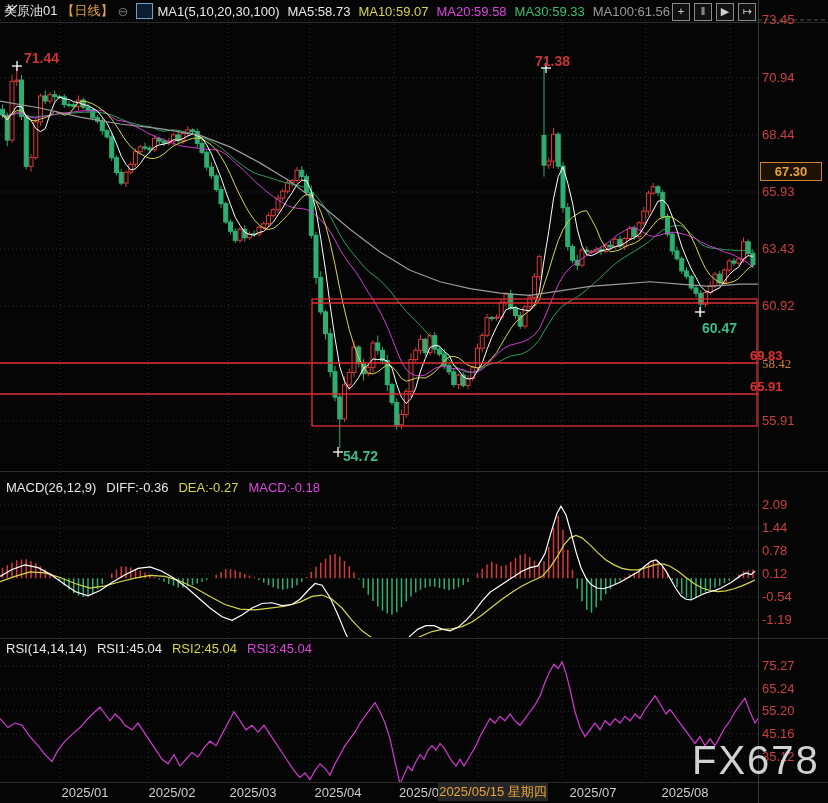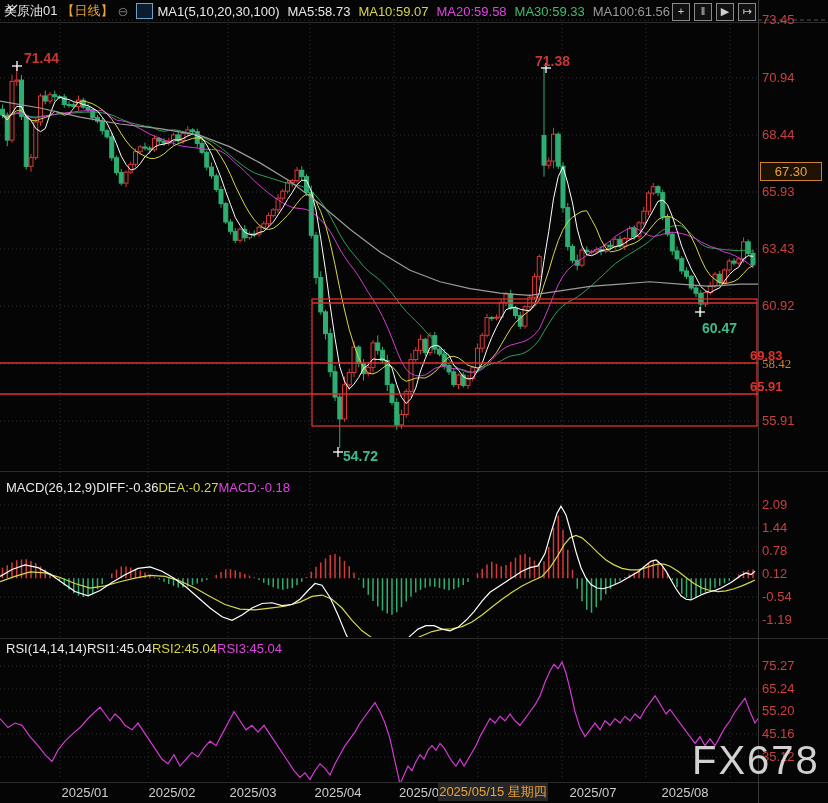--- a/index.html
+++ b/index.html
@@ -11,24 +11,24 @@
   .c-white{color:#e9e9e9}.c-orange{color:#e8a43c}.c-yellow{color:#d6d64a}
   .c-mag{color:#e044e0}.c-green{color:#3dbd6d}.c-gray{color:#9a9a9a}.c-dgray{color:#777}
   .toolbar{top:3px;right:72px;display:flex;gap:4px;z-index:30;}
   .tbtn{width:16px;height:16px;border:1px solid #8a8a8a;color:#cfcfcf;font-size:11px;line-height:15px;
         text-align:center;background:#111;cursor:pointer;}
   .ticklabel{position:absolute;left:762px;width:64px;font-size:13px;color:#c94040;z-index:20;}
   .datelabel{position:absolute;top:785px;font-size:13px;color:#cfcfcf;transform:translateX(-50%);z-index:20;}
   .anno{position:absolute;font-size:14px;font-weight:bold;z-index:25;}
   .lvl{position:absolute;left:750px;font-size:13px;font-weight:bold;color:#e03030;z-index:26;}
   #price-highlight{position:absolute;left:760px;top:162px;width:60px;height:17px;border:1px solid #cf8030;
-      background:#1d1204;color:#e8a43c;font-size:13px;text-align:center;line-height:17px;z-index:26;}
+      background:#1d1204;color:#e8a43c;font-size:13px;text-align:center;line-height:17px;z-index:26;font-weight:bold;}
   #date-highlight{position:absolute;left:438px;top:783px;width:110px;height:18px;background:#262626;
       color:#e8a43c;font-size:13px;text-align:center;line-height:18px;z-index:26;white-space:nowrap;overflow:hidden;}
-  .subhdr{position:absolute;left:6px;height:16px;display:flex;gap:0;font-size:13px;white-space:nowrap;z-index:30;}
+  .subhdr{position:absolute;left:6px;height:16px;display:flex;gap:10px;font-size:13px;white-space:nowrap;z-index:30;}
   #watermark{position:absolute;left:692px;top:738px;font-size:40px;color:#dcdcdc;letter-spacing:2px;
       z-index:40;opacity:.95;}
   .divider{position:absolute;left:0;width:828px;height:1px;background:#2c2c2c;z-index:5;}
   #axis-sep{position:absolute;left:758px;top:0;width:1px;height:803px;background:#383838;z-index:6;}
   svg{position:absolute;top:0;left:0;z-index:10;}
   .klineicon{width:15px;height:14px;border:1px solid #6fa0c8;background:#0c1d30;display:inline-block;}
 </style>
 </head>
 <body>
 

